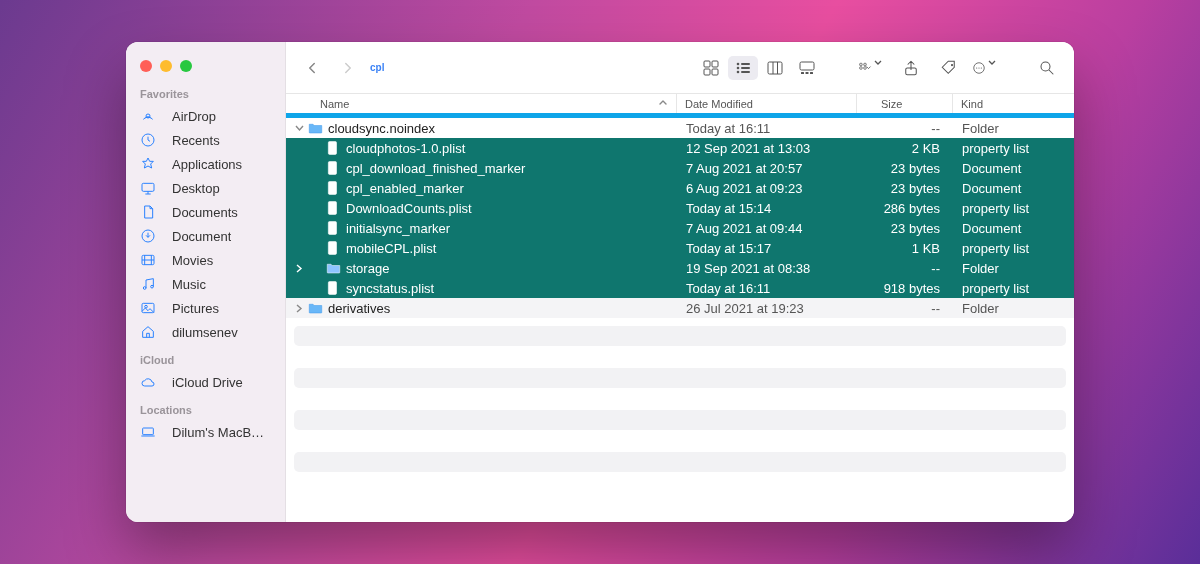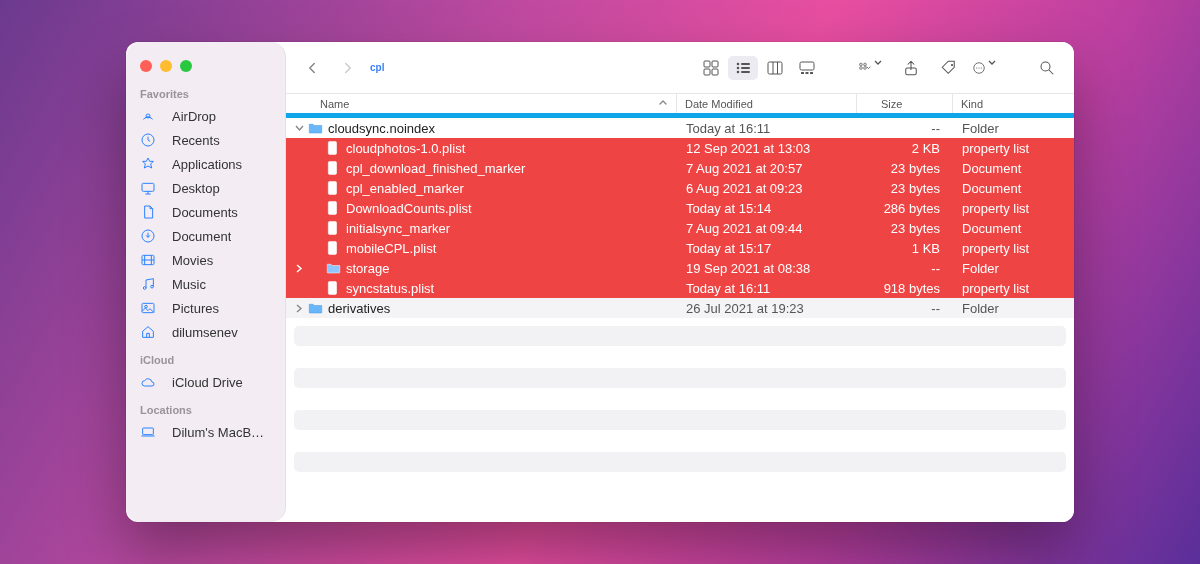--- a/index.html
+++ b/index.html
@@ -14,21 +14,20 @@
     display: flex; overflow: hidden;
   }
   
   .sidebar {
     width: 160px; min-width:160px;
     background: rgba(242,236,242,0.96);
     border-right: 1px solid rgba(0,0,0,0.06);
     padding-top: 8px;
     font-size: 13px;
     color: #333;
-    border-radius: 15px;
   }
   .traffic { display:flex; gap:8px; padding: 10px 14px 6px; }
   .dot { width:12px; height:12px; border-radius:50%; }
   .dot.red{background:#ff5f57;} .dot.yel{background:#febc2e;} .dot.grn{background:#28c840;}
   .group-title { font-size:11px; font-weight:600; color:#9a949a; padding: 10px 14px 4px; }
   .sb-item { display:flex; align-items:center; gap:16px; padding:4px 14px; color:#333; cursor:default; }
   .sb-item .ic { width:16px; height:16px; display:flex; align-items:center; justify-content:center; color:#2a82ff; }
   .sb-item .ic svg{width:16px;height:16px;stroke:#2a82ff;fill:none;stroke-width:1.5;}
   .sb-item span.lbl{white-space:nowrap; overflow:hidden; text-overflow:ellipsis;}
   
@@ -52,21 +51,21 @@
   .cols { display:flex; height:24px; border-bottom:5px solid #0ea5e9; font-size:11px; color:#555; align-items:center; padding-left:30px; }
   .col-name { flex:1; display:flex; align-items:center; padding-left:4px;}
   .col-name .caret{margin-left:auto; margin-right:8px; color:#888;}
   .col-date { width:180px; border-left:1px solid #e6e6e6; padding-left:8px; height:100%; display:flex; align-items:center;}
   .col-size { width:96px; border-left:1px solid #e6e6e6; padding-left:24px; height:100%; display:flex; align-items:center;}
   .col-kind { width:122px; border-left:1px solid #e6e6e6; padding-left:8px; height:100%; display:flex; align-items:center;}
   
   .rows { font-size:13px; color:#222; }
   .row { display:flex; align-items:center; height:20px; padding-left:6px;}
   .row.alt { background:#f4f4f6; }
-  .row.sel { background:#ef4444; color:#fff; }
+  .row.sel { background:#0f766e; color:#fff; }
   .row .disclose { width:14px; display:flex; justify-content:center; color:#888;}
   .row.sel .disclose{color:#fff;}
   .row .indent { width:18px; }
   .row .icon { width:18px; display:flex; align-items:center; justify-content:center; }
   .row .icon.folder svg{width:15px;height:12px;}
   .row .icon.file svg{width:12px;height:14px;}
   .row .nm { flex:1; padding-left:4px; white-space:nowrap; overflow:hidden; text-overflow:ellipsis;}
   .row .dt { width:180px; padding-left:10px;}
   .row .sz { width:96px; text-align:right; padding-right:12px;}
   .row .kd { width:122px; padding-left:10px;}

